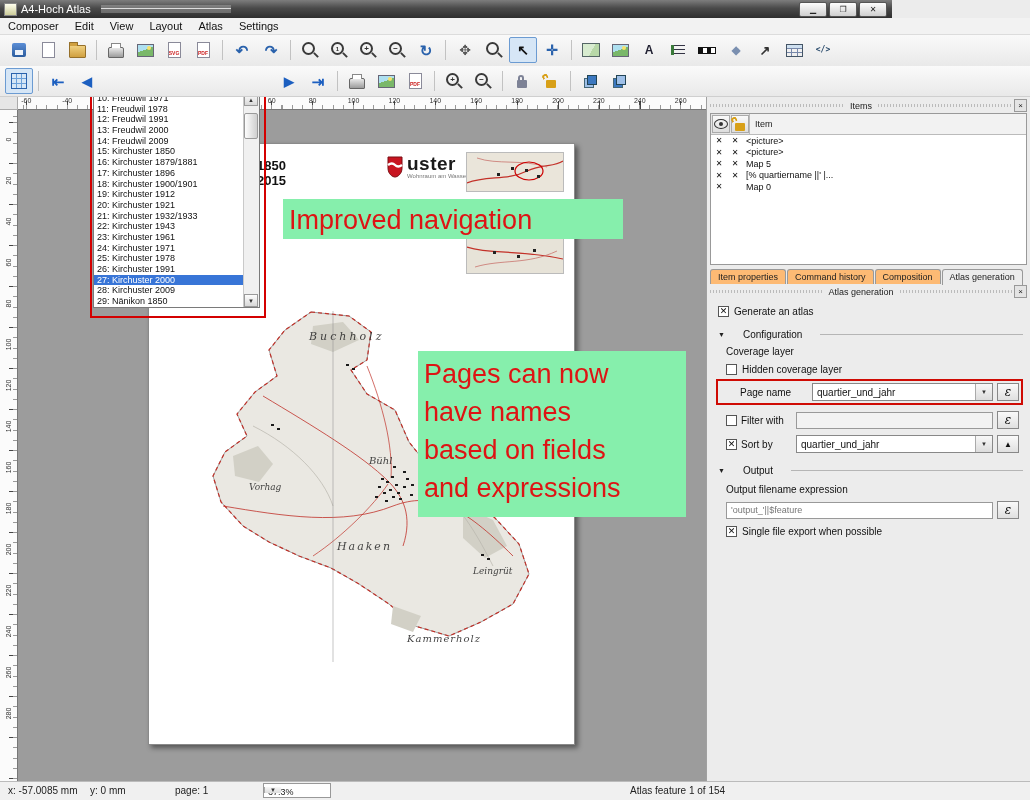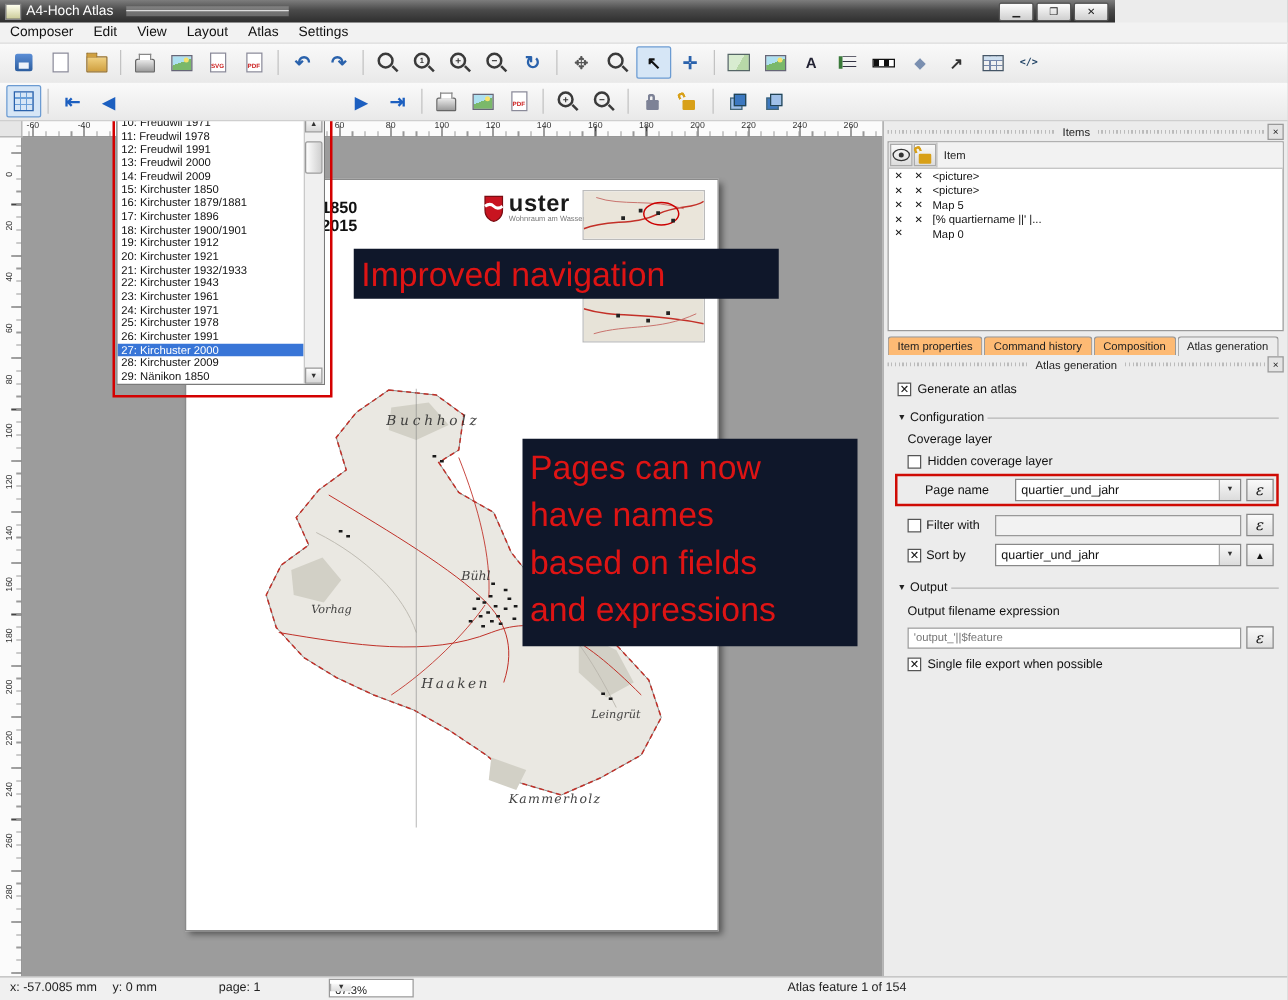--- a/index.html
+++ b/index.html
@@ -120,21 +120,21 @@
   #logo{position:absolute;left:238px;top:12px;display:flex;gap:4px}
   #logo .shield{width:16px;height:22px}
   #logo .ltext{font-size:19px;font-weight:bold;color:#1a1a1a;line-height:16px;letter-spacing:.5px}
   #logo .tagline{font-size:6px;color:#777;margin-top:1px}
   .thumb{position:absolute;left:317px;border:1px solid #bbb}
   #thumb1{top:8px}
   #thumb2{top:94px}
   #main-map{position:absolute;left:14px;top:162px}
 
   
-  .red-band{position:absolute;background:#0f172a;color:#de1414;z-index:6;
+  .red-band{position:absolute;background:#86efac;color:#de1414;z-index:6;
     font-size:27px;line-height:38px;white-space:pre-line}
   #band-improved{left:283px;top:199px;width:340px;height:40px;padding:2px 0 0 6px;box-sizing:border-box}
   #band-pages{left:418px;top:351px;width:268px;height:166px;padding:4px 0 0 6px;box-sizing:border-box}
 
   #atlas-combo{position:absolute;left:93px;top:71px;width:167px;height:21px;background:#fff;
     border:1px solid #7a7a7a;box-sizing:border-box;display:flex;align-items:center;z-index:8;font-size:9px}
   #atlas-combo .val{padding-left:4px;flex:1}
   .dbtn{width:16px;align-self:stretch;border-left:1px solid #aaa;background:linear-gradient(#f8f8f8,#dcdcdc);
     display:flex;align-items:center;justify-content:center;font-size:6px;color:#333;flex:none}
   #dropdown{position:absolute;left:93px;top:92px;width:167px;height:216px;background:#fff;
@@ -173,21 +173,21 @@
   #tabs{position:absolute;left:3px;top:172px;right:3px;height:16px;display:flex;align-items:flex-end}
   .tab{font-size:9px;padding:2px 7px 2px 7px;border:1px solid #999;border-bottom:none;background:#fdba74;
     border-radius:3px 3px 0 0;margin-right:1px;color:#222}
   .tab.active{background:#ececec;position:relative;top:1px;padding-bottom:3px}
 
   #atlas-panel{position:absolute;left:3px;top:189px;right:3px;bottom:2px}
   #atlas-content{position:absolute;left:0;top:14px;right:0;bottom:0;font-size:10px}
   .chkrow{display:flex;align-items:center;gap:5px;margin:7px 0 0 8px}
   .chk{width:11px;height:11px;border:1px solid #555;background:#fff;display:inline-flex;align-items:center;
     justify-content:center;font-size:9px;line-height:1;box-sizing:border-box;flex:none}
-  .grouphead{display:flex;align-items:center;gap:3px;margin:12px 4px 2px 8px}
+  .grouphead{display:flex;align-items:center;gap:18px;margin:12px 4px 2px 8px}
   .grouphead .tri{font-size:7px;color:#222}
   .grouphead .gline{flex:1;height:1px;background:#b5b5b5}
   .frow{display:flex;align-items:center;gap:4px;margin:6px 8px 0 16px}
   .flabel{width:68px;flex:none}
   .combo{height:18px;background:#fff;border:1px solid #888;display:flex;align-items:center;font-size:10px;
     flex:1;box-sizing:border-box;overflow:hidden}
   .combo .cval{padding-left:4px;flex:1;white-space:nowrap}
   .lyr-ic{width:12px;height:9px;background:linear-gradient(#d6d6d6,#9f9f9f);border:1px solid #777;
     margin-left:3px;flex:none}
   .ebtn{width:22px;height:18px;border:1px solid #888;background:linear-gradient(#fafafa,#e0e0e0);

